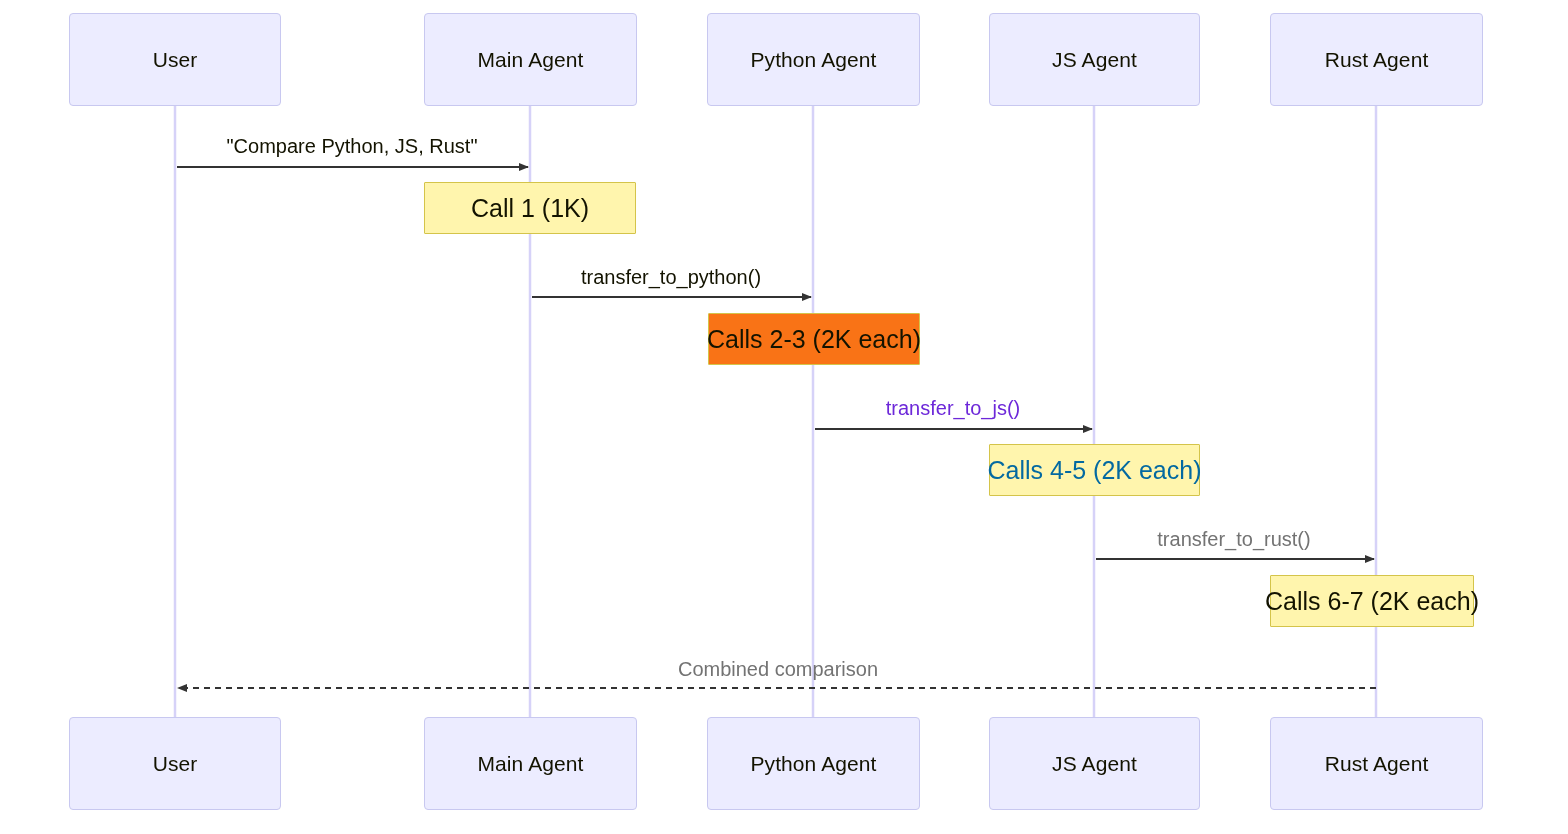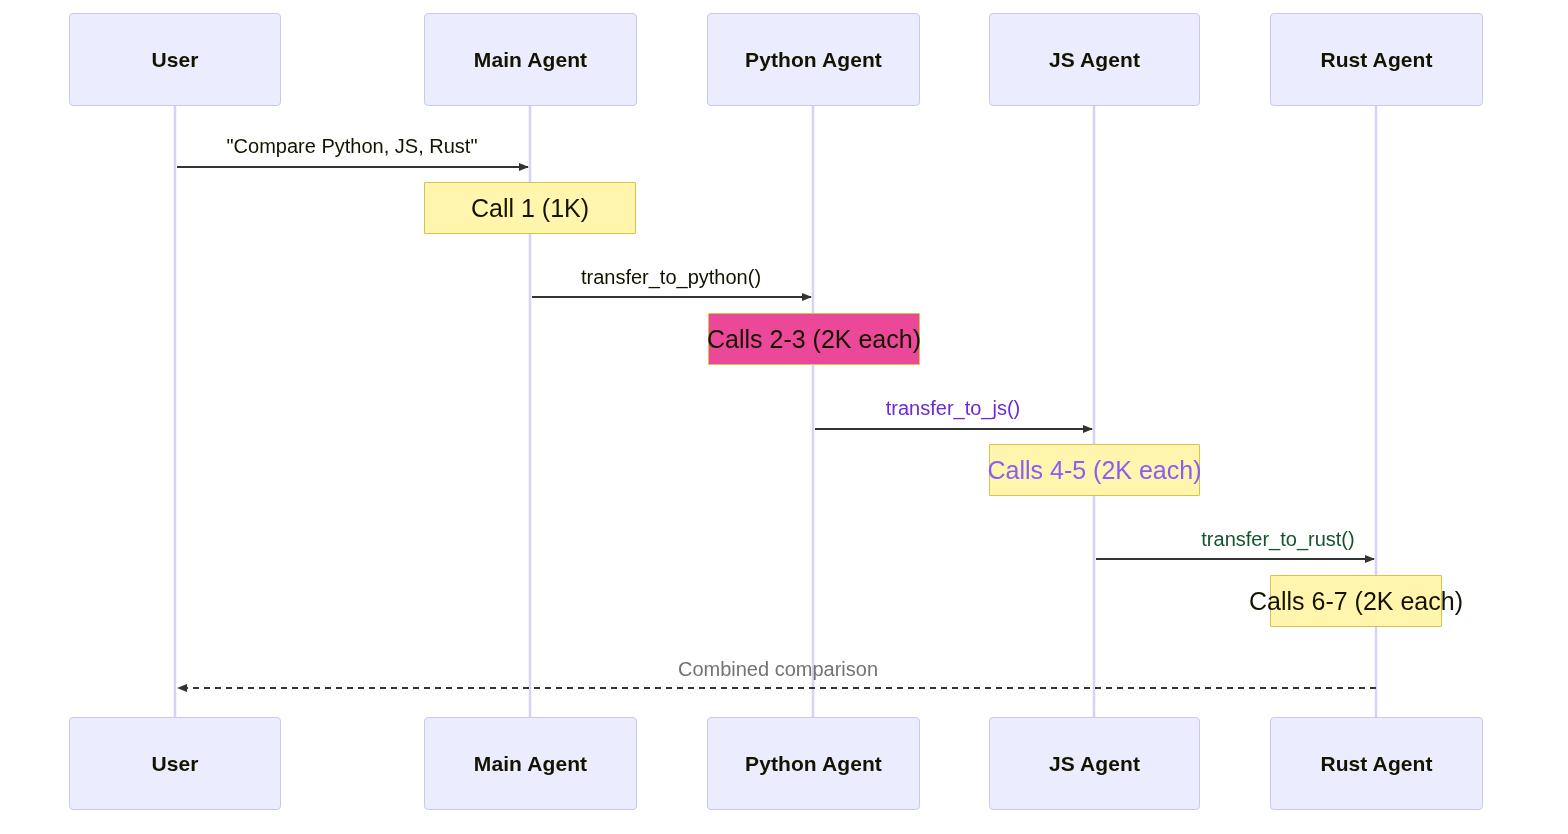--- a/index.html
+++ b/index.html
@@ -32,21 +32,21 @@
     box-sizing: border-box;
     background: #ECECFF;
     border: 1px solid #C8C8F0;
     border-radius: 4px;
     display: flex;
     align-items: center;
     justify-content: center;
     color: #131300;
     font-size: 21px;
     font-family: "Liberation Sans", "DejaVu Sans", sans-serif;
-    font-weight: 700;
+    font-weight: 400;
     letter-spacing: 0.1px;
     z-index: 3;
   }
   
   .note-box {
     position: absolute;
     box-sizing: border-box;
     background: #FFF5AD;
     border: 1px solid #D4C44A;
     border-radius: 1px;
@@ -134,32 +134,32 @@
       </div>
       <div class="actor-box" style="left: 1270px; top: 717px; width: 213px; height: 93px; background: rgb(236, 236, 255); border-color: rgb(200, 200, 240); color: rgb(19, 19, 0);">
         <span>Rust Agent</span>
       </div>
     </div>
 
   <div id="notes-layer">
       <div class="note-box" style="left: 424px; top: 182px; width: 212px; height: 52px; background: rgb(255, 245, 173); border-color: rgb(212, 196, 74); color: rgb(19, 19, 0);">
         <span>Call 1 (1K)</span>
       </div>
-      <div class="note-box" style="left: 708px; top: 313px; width: 212px; height: 52px; background: #ec4899; border-color: rgb(212, 196, 74); color: rgb(19, 19, 0);">
+      <div class="note-box" style="left: 708px; top: 313px; width: 212px; height: 52px; background: #f97316; border-color: rgb(212, 196, 74); color: rgb(19, 19, 0);">
         <span>Calls 2-3 (2K each)</span>
       </div>
-      <div class="note-box" style="left: 989px; top: 444px; width: 211px; height: 52px; background: rgb(255, 245, 173); border-color: rgb(212, 196, 74); color: #8b5cf6;">
+      <div class="note-box" style="left: 989px; top: 444px; width: 211px; height: 52px; background: rgb(255, 245, 173); border-color: rgb(212, 196, 74); color: #0369a1;">
         <span>Calls 4-5 (2K each)</span>
       </div>
-      <div class="note-box" style="left: 1270px; top: 575px; width: 172px; height: 52px; background: rgb(255, 245, 173); border-color: rgb(212, 196, 74); color: rgb(19, 19, 0);">
+      <div class="note-box" style="left: 1270px; top: 575px; width: 204px; height: 52px; background: rgb(255, 245, 173); border-color: rgb(212, 196, 74); color: rgb(19, 19, 0);">
         <span>Calls 6-7 (2K each)</span>
       </div>
     </div>
 
   <div id="labels-layer">
       <div class="msg-label" style="left: 352px; top: 135px; color: rgb(19, 19, 0);">"Compare Python, JS, Rust"</div>
       <div class="msg-label" style="left: 671px; top: 266px; color: rgb(19, 19, 0); text-align: right;">transfer_to_python()</div>
       <div class="msg-label" style="left: 953px; top: 397px; color: #6d28d9;">transfer_to_js()</div>
-      <div class="msg-label" style="left: 1234px; top: 528px; color: #14532d; margin-left: 44px;">transfer_to_rust()</div>
+      <div class="msg-label" style="left: 1234px; top: 528px; color: #737373;">transfer_to_rust()</div>
       <div class="msg-label" style="left: 778px; top: 658px; color: #737373;">Combined comparison</div>
     </div>
 
 </div>
 
 </body></html>

